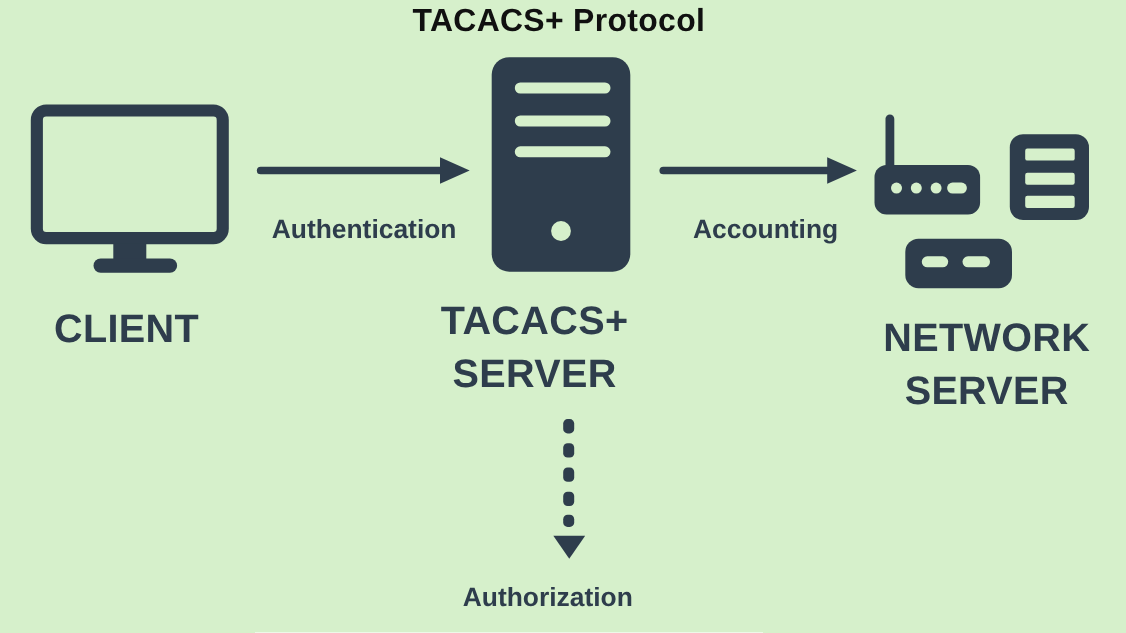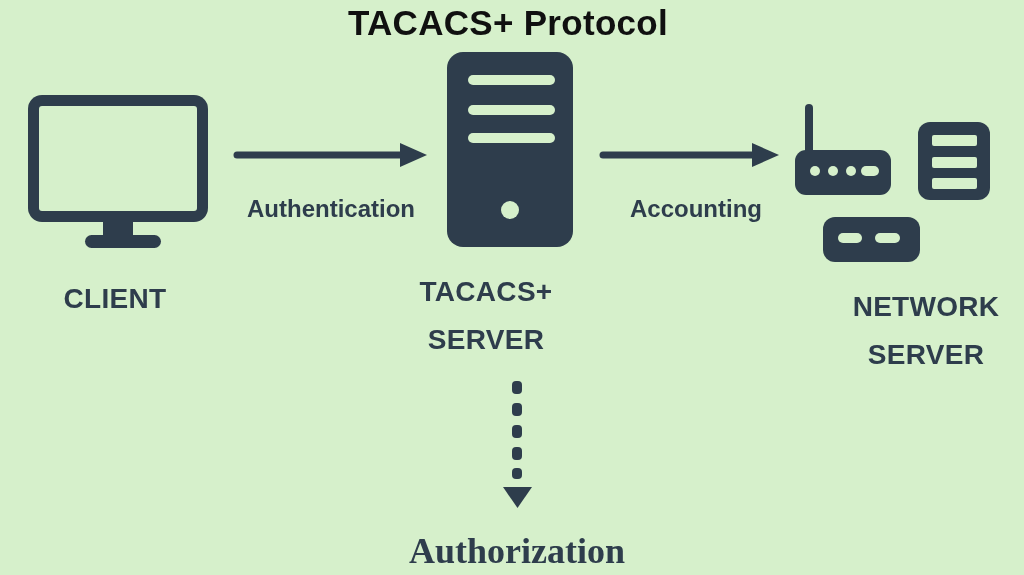--- a/index.html
+++ b/index.html
@@ -18,32 +18,32 @@
     overflow: hidden;
   }
   .abs { position: absolute; }
   .ink-fill { background: var(--ink); }
   .bg-fill { background: var(--bg); }
 
   .diagram-title {
     position: absolute;
     left: 508px; top: 3px;
     transform: translateX(-50%);
-    font-size: 35px;
+    font-size: 29px;
     font-weight: 700;
     color: var(--title-ink);
     letter-spacing: 0.3px;
     white-space: nowrap;
   }
   .node-label {
     position: absolute;
     transform: translateX(-50%);
     color: var(--ink);
     font-weight: 700;
-    font-size: 28px;
+    font-size: 36px;
     line-height: 48px;
     text-align: center;
     letter-spacing: 0.3px;
     white-space: nowrap;
   }
   .flow-label {
     position: absolute;
     transform: translateX(-50%);
     color: var(--ink);
     font-weight: 600;
@@ -143,21 +143,21 @@
     </div>
     <div class="abs ink-fill stack-body">
       <div class="stack-slot bg-fill" style="top:13px;"></div>
       <div class="stack-slot bg-fill" style="top:35px;"></div>
       <div class="stack-slot bg-fill" style="top:56px;"></div>
     </div>
     <div class="abs ink-fill switch-body">
       <div class="switch-port bg-fill" style="left:15px; width:24px;"></div>
       <div class="switch-port bg-fill" style="left:52px; width:25px;"></div>
     </div>
-    <div class="node-label" style="left:926px; top:283px;">
+    <div class="node-label" style="left:897px; top:283px;">
       <div>NETWORK</div>
       <div>SERVER</div>
     </div>
   </div>
 
-  <div class="flow-label" style="left:517px; top:530px; font-size:36px;font-family:Liberation Serif, serif;">Authorization</div>
+  <div class="flow-label" style="left:498px; top:530px; font-size:24px;">Authorization</div>
 
 </div>
 
 </body></html>

